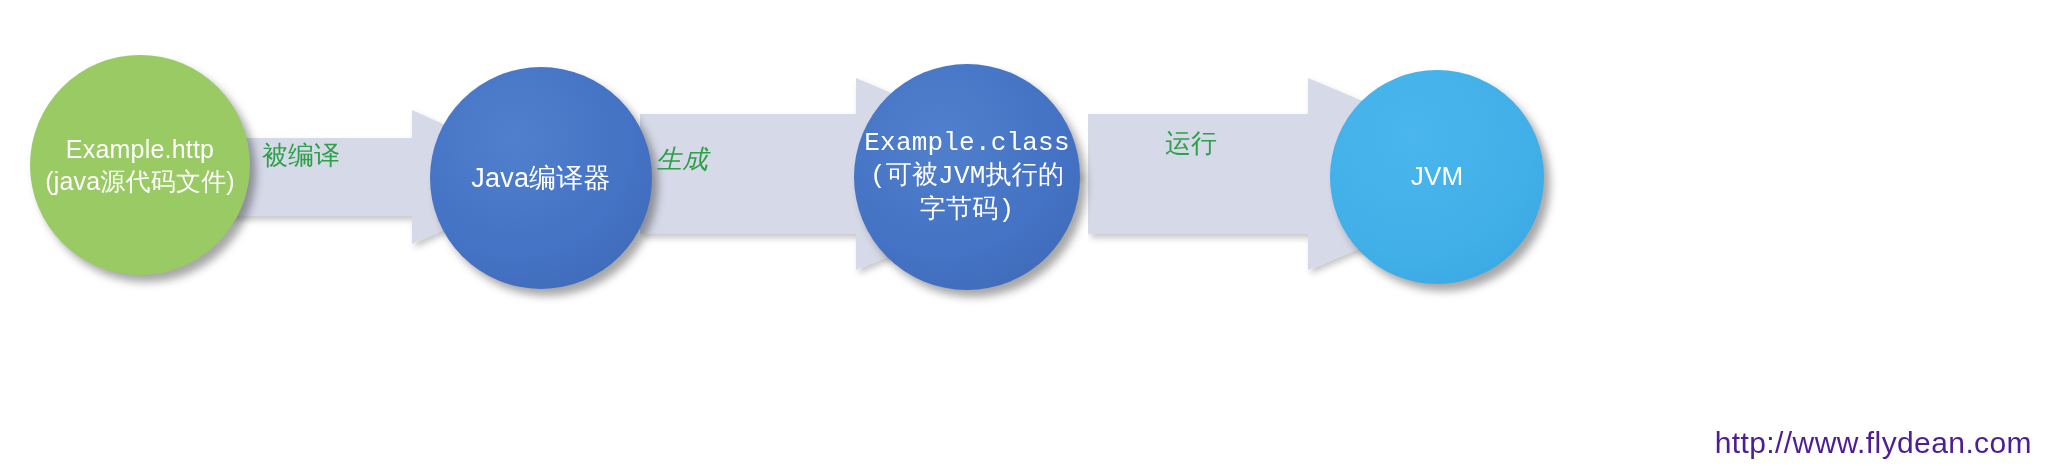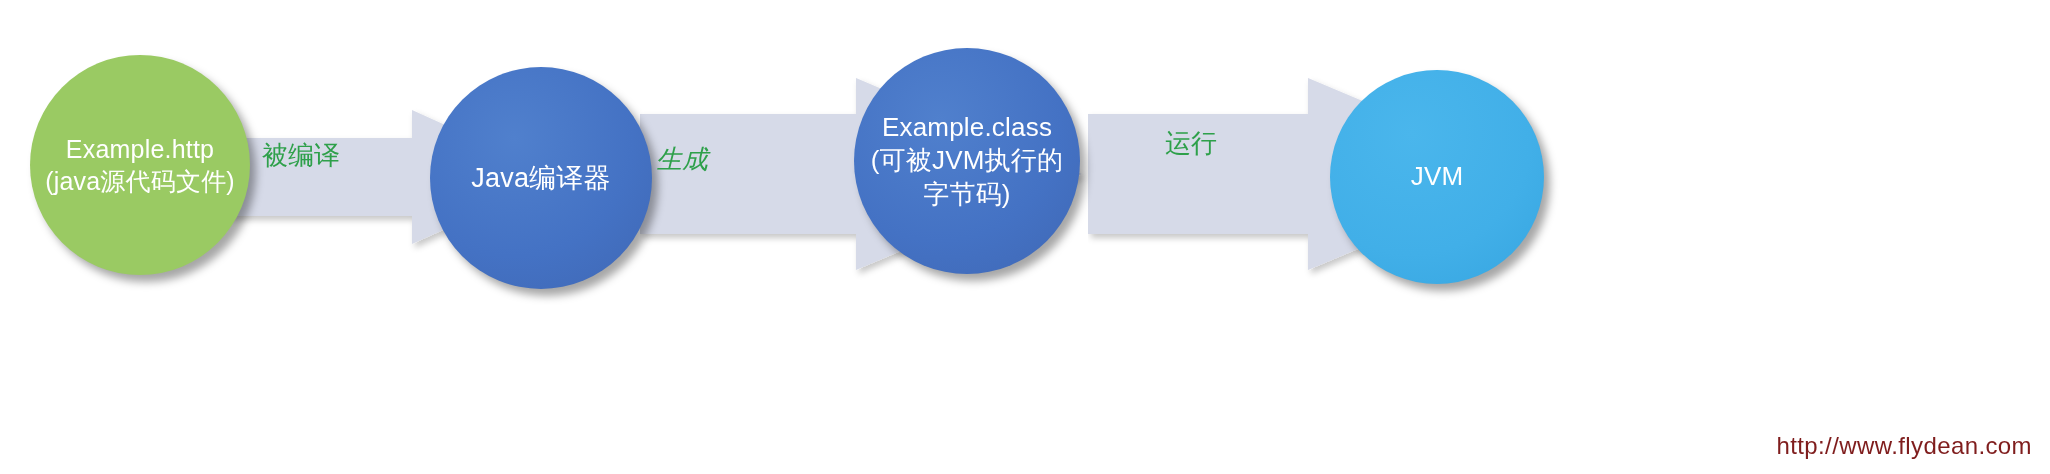--- a/index.html
+++ b/index.html
@@ -44,23 +44,24 @@
   #node-source .node-label { font-size: 25px; }
 
   #node-compiler {
     left: 430px; top: 67px;  width: 222px; height: 222px;
     background: #4472C4;
     background-image: radial-gradient(circle at 38% 32%, #5080cd 0%, #4472C4 58%, #3f67b4 100%);
   }
   #node-compiler .node-label { font-size: 27px; }
 
   #node-bytecode {
-    left: 854px; top: 48px;  width: 226px; height: 226px;
+    left: 854px; top: 64px;  width: 226px; height: 226px;
     background: #4472C4;
     background-image: radial-gradient(circle at 38% 32%, #5080cd 0%, #4472C4 58%, #3f67b4 100%);
+    font-family: Liberation Mono, monospace;
   }
   #node-bytecode .node-label { font-size: 26px; }
 
   #node-jvm {
     left: 1330px; top: 70px; width: 214px; height: 214px;
     background: #41AFE8;
     background-image: radial-gradient(circle at 38% 30%, #4ab6ec 0%, #41AFE8 60%, #36a5e0 100%);
     text-align: center;
   }
   #node-jvm .node-label { font-size: 26px; }
@@ -87,22 +88,22 @@
   #label-generate { left: 656px;  top: 142px; }
 
   #arrow-run      { left: 1088px; top: 56px;  width: 455px; height: 230px; }
   #label-run      { left: 1165px; top: 126px; }
 
   
   #watermark {
     position: absolute;
     right: 18px;
     bottom: 14px;
-    color: #7f1d1d;
-    font-size: 24px;
+    color: #4c1d95;
+    font-size: 30px;
     letter-spacing: 0.4px;
     z-index: 5;
   }
 </style>
 </head>
 <body>
 
 <div id="canvas">
 
   <div class="arrow" id="arrow-compile">

